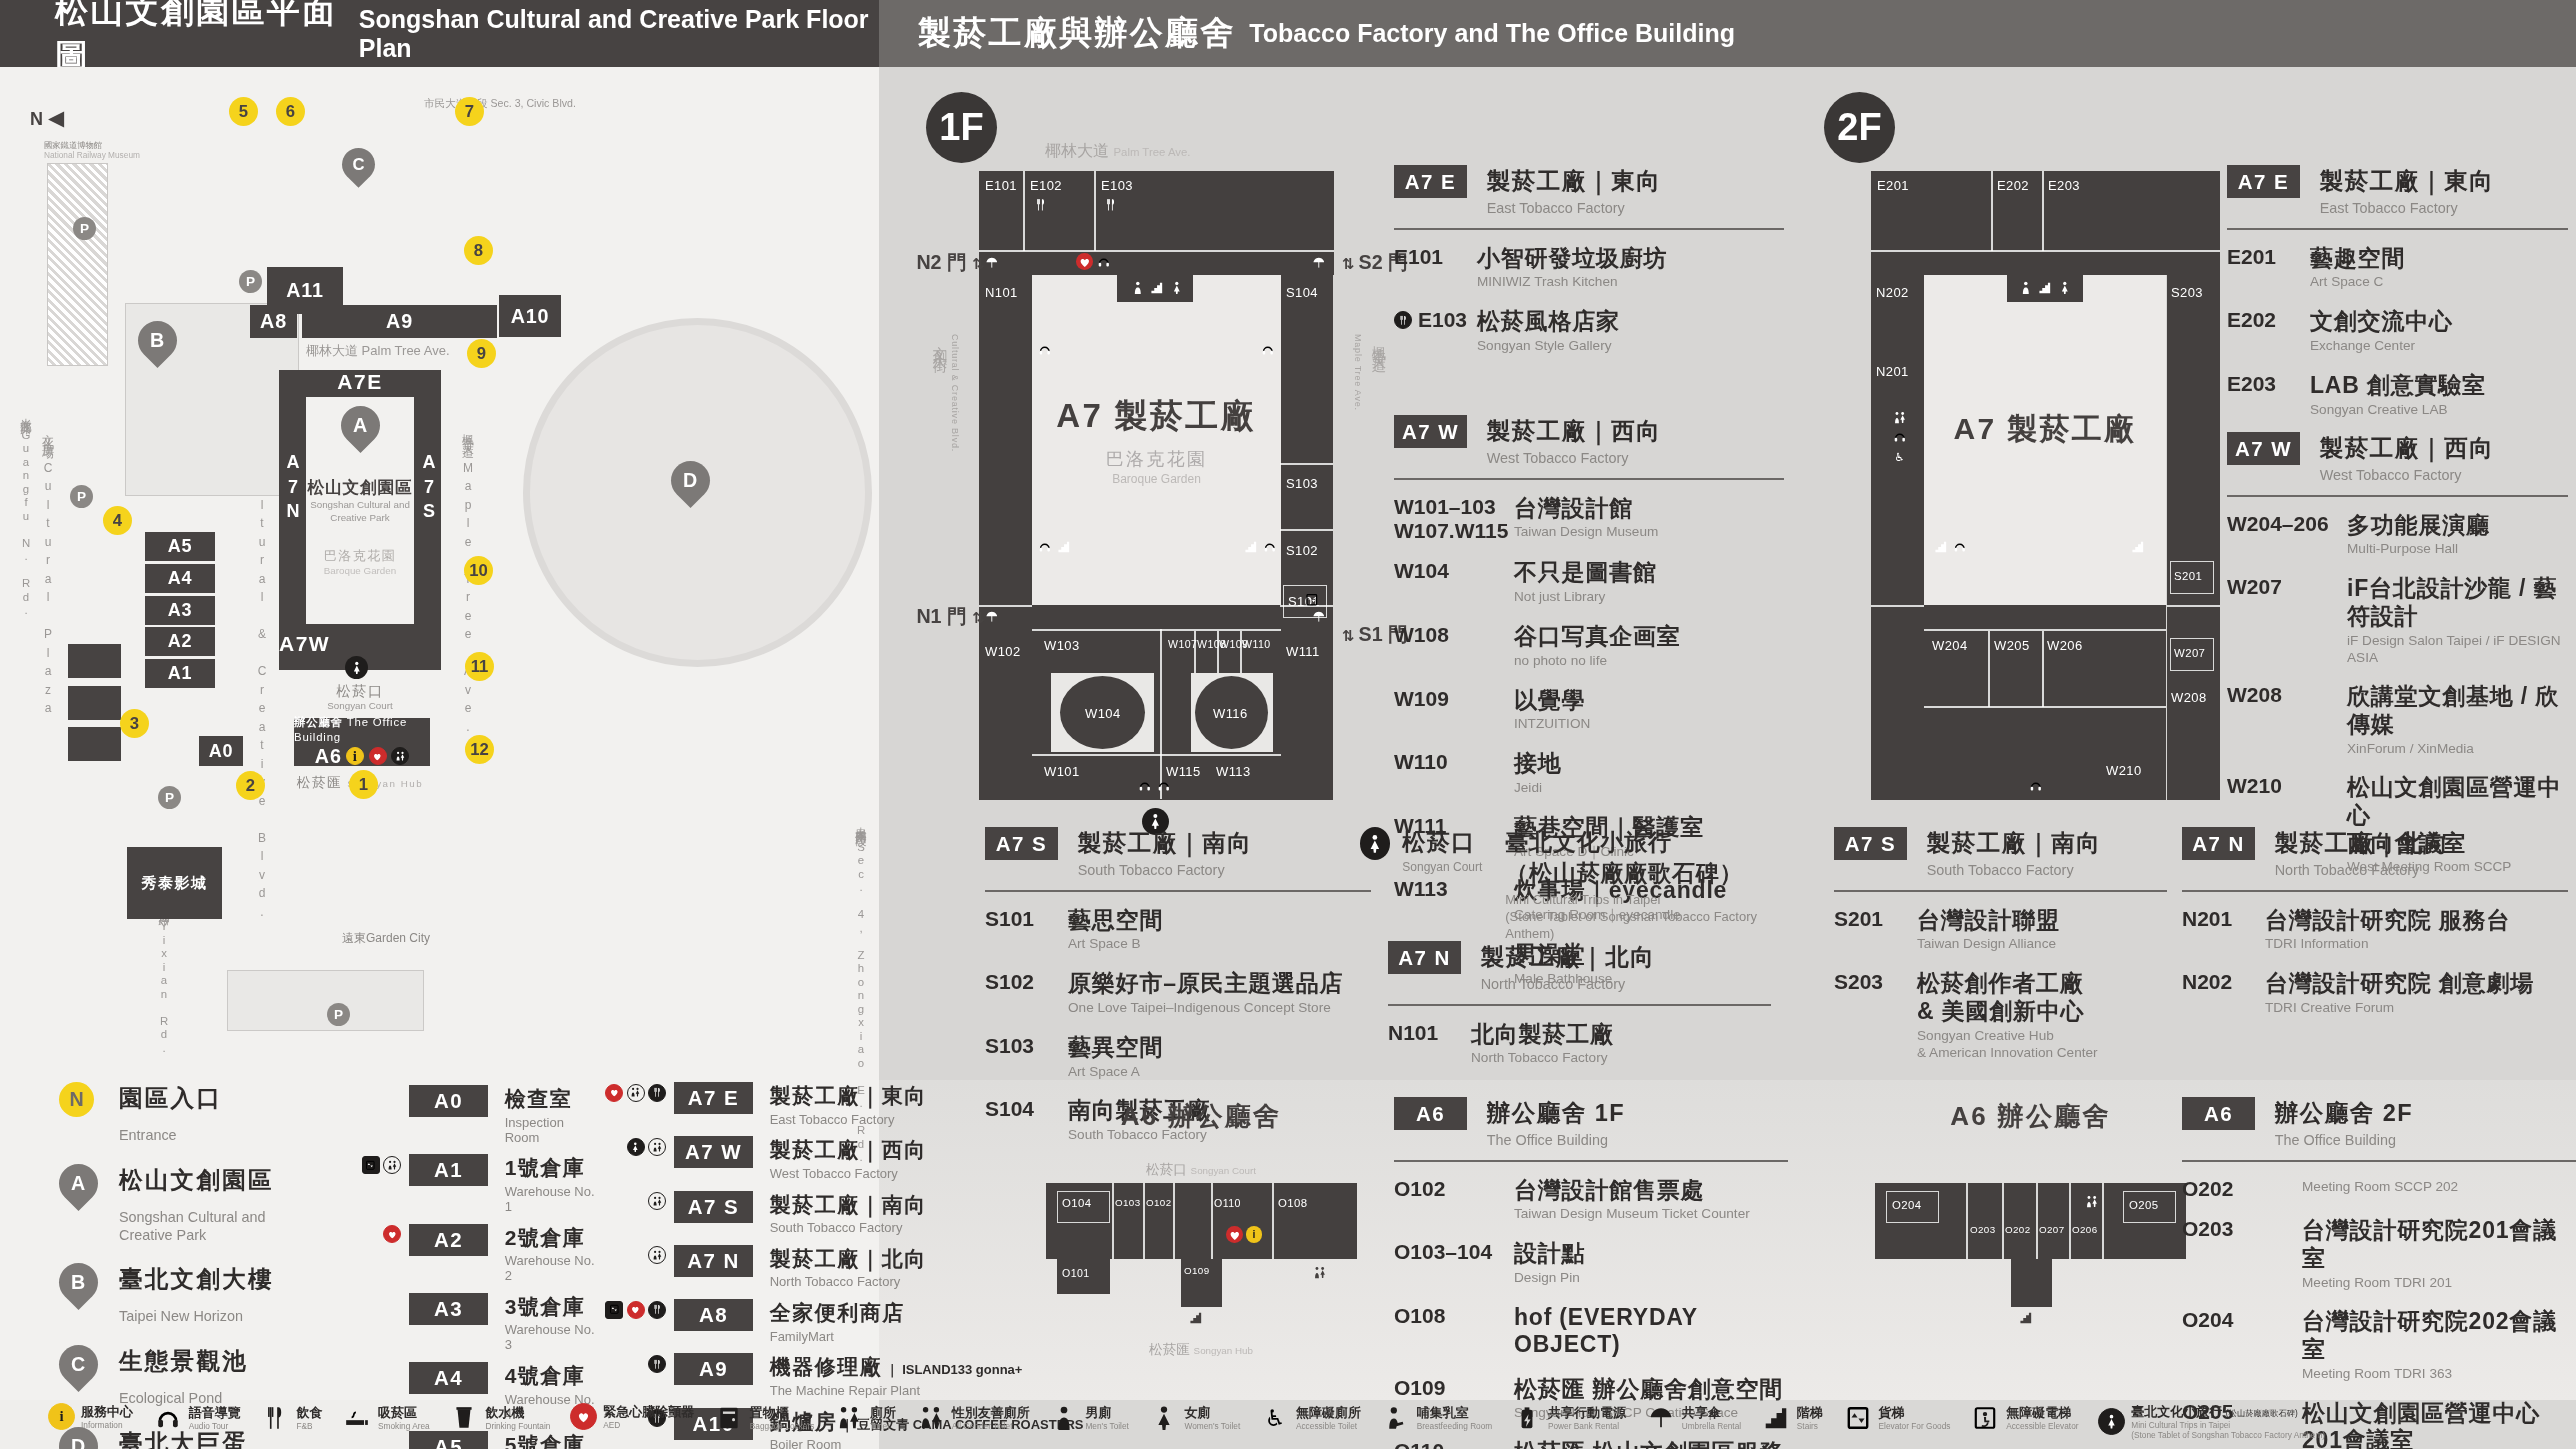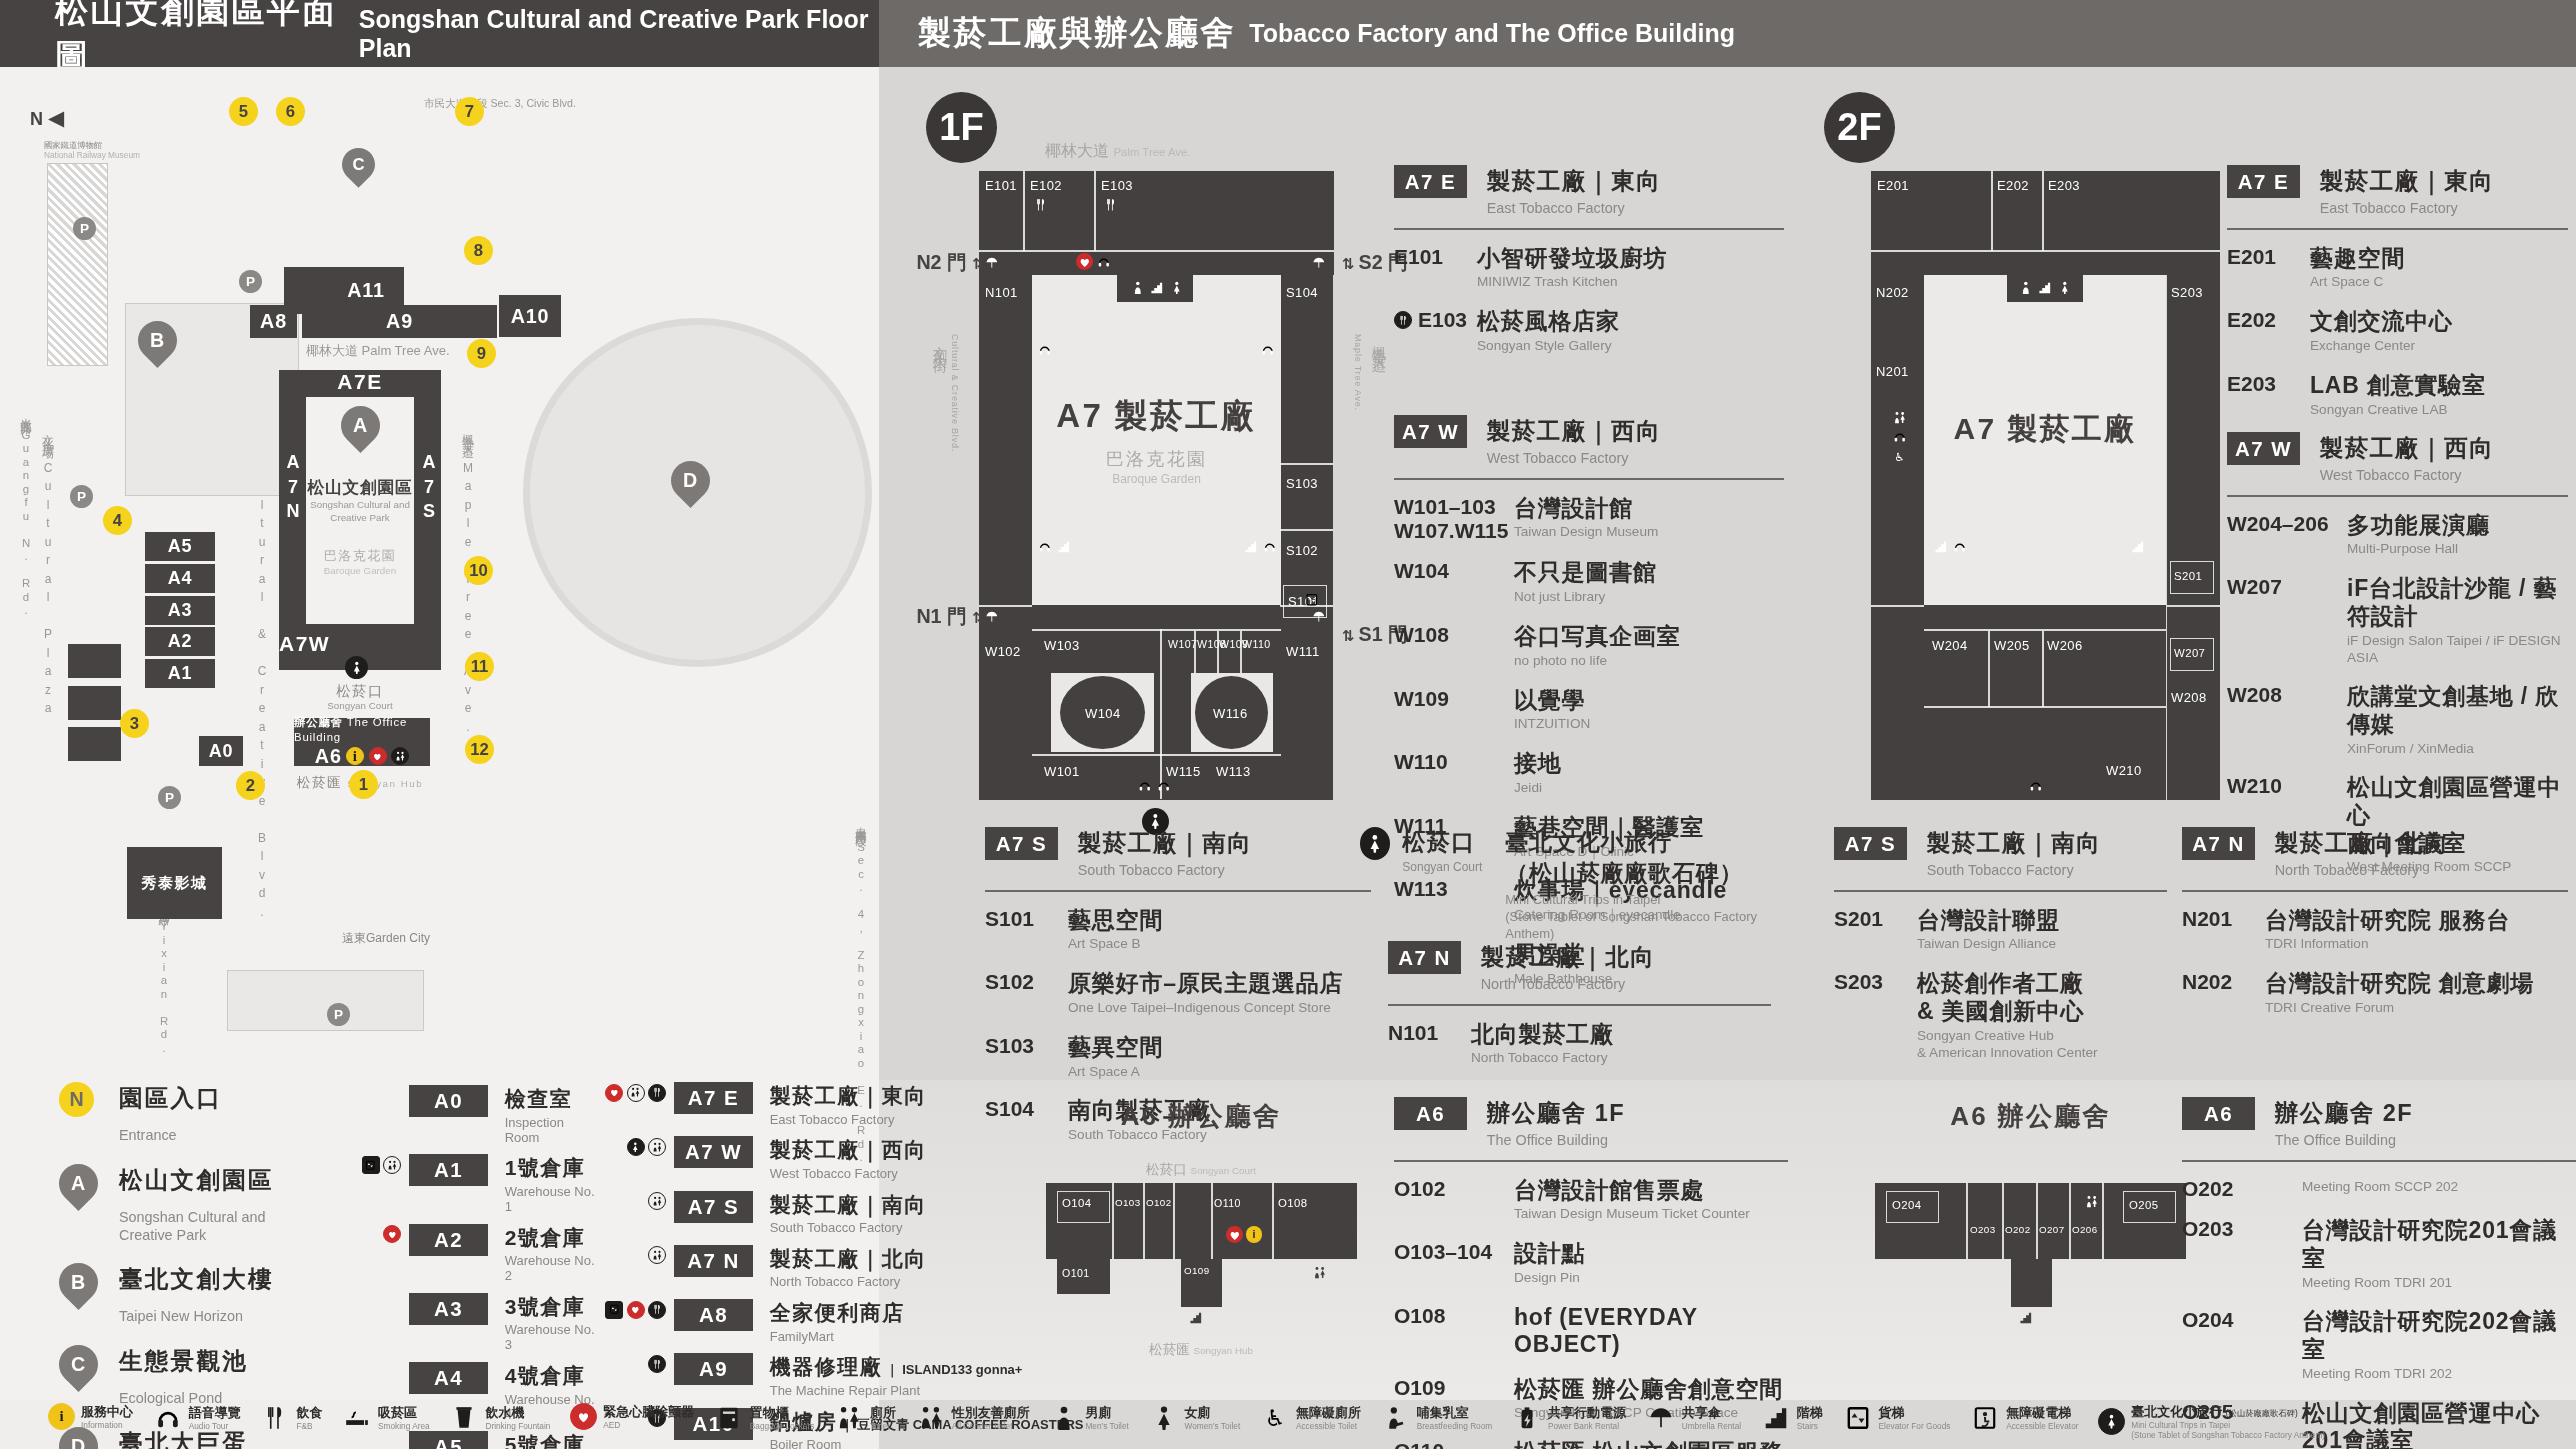--- a/index.html
+++ b/index.html
@@ -214,21 +214,21 @@
 
   <div class="lt-blk" style="left:125px;top:303px;width:174px;height:193px;"></div>
   <div class="pin" style="left:138px;top:321px;">
       <span>B</span>
     </div>
 
   <div class="pin" style="left:342px;top:148px;width:33px;height:33px;">
       <span style="font-size:16.7px;">C</span>
     </div>
 
-  <div class="blk" style="left:284px;top:267px;width:76px;height:47px;font-size:19.7px;padding-left:44px;">A11</div>
+  <div class="blk" style="left:267px;top:267px;width:76px;height:47px;font-size:19.7px;">A11</div>
   <div class="blk" style="left:250px;top:305px;width:47px;height:33px;font-size:19.7px;">A8</div>
   <div class="blk" style="left:302px;top:305px;width:195px;height:33px;font-size:19.7px;">A9</div>
   <div class="blk" style="left:499px;top:295px;width:62px;height:42px;font-size:19.7px;">A10</div>
 
   <div class="abs" style="left:279px;top:370px;width:162px;height:300px;background:#474342;"></div>
   <div class="abs" style="left:306px;top:397px;width:108px;height:227px;background:#f2f1ef;"></div>
   <div class="abs" style="left:279px;top:370px;width:162px;text-align:center;color:#fff;font-weight:700;font-size:21px;letter-spacing:1.5px;">A7E</div>
   <div class="abs vtext" style="left:282px;top:452px;color:#fff;font-weight:700;font-size:18px;">A7N</div>
   <div class="abs vtext" style="left:418px;top:452px;color:#fff;font-weight:700;font-size:18px;">A7S</div>
   <div class="abs" style="left:279px;top:632px;width:162px;color:#fff;font-weight:700;font-size:21px;letter-spacing:1.5px;">A7W</div>
@@ -1344,21 +1344,21 @@
           <div class="it-zh">台灣設計研究院201會議室</div>
           <div class="it-en">Meeting Room TDRI 201</div>
         </div>
       </div>
       <div class="it">
         <div class="it-code">
           <span>O204</span>
         </div>
         <div class="it-txt">
           <div class="it-zh">台灣設計研究院202會議室</div>
-          <div class="it-en">Meeting Room TDRI 202</div>
+          <div class="it-en">Meeting Room TDRI 363</div>
         </div>
       </div>
       <div class="it">
         <div class="it-code">
           <span>O205</span>
         </div>
         <div class="it-txt">
           <div class="it-zh">松山文創園區營運中心201會議室</div>
         </div>
       </div>

